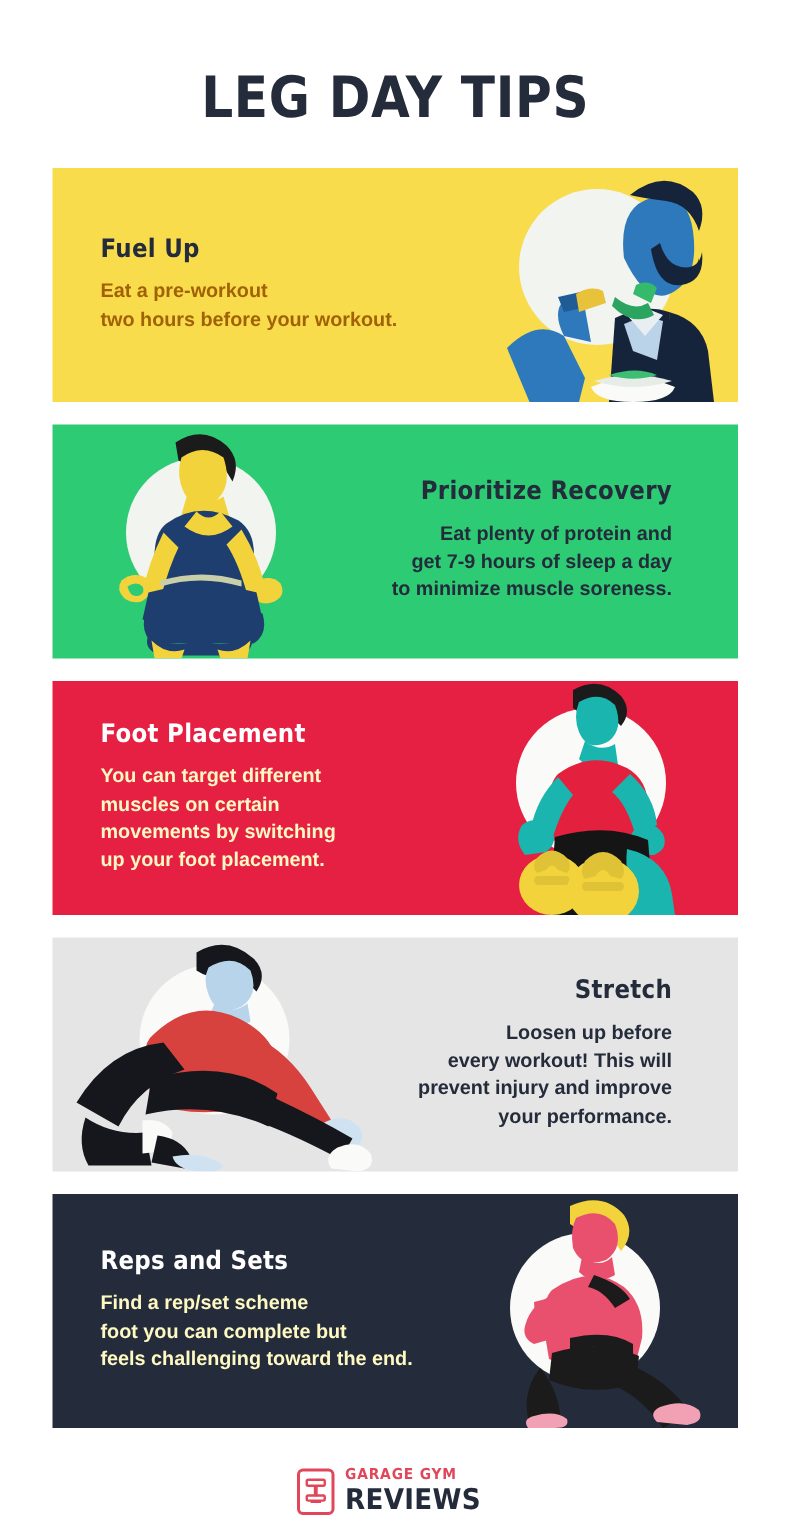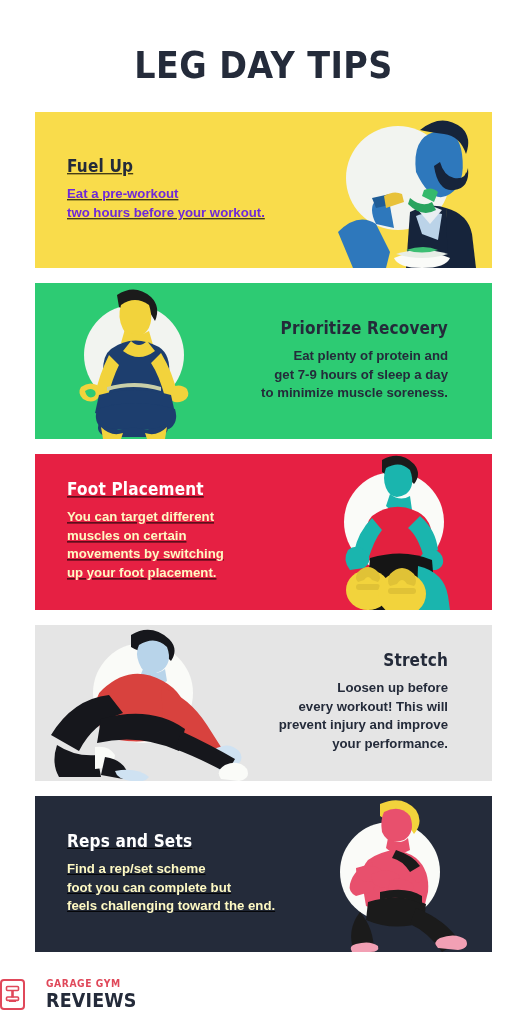--- a/index.html
+++ b/index.html
@@ -33,21 +33,21 @@
     margin:0 auto 15px auto;
     overflow:hidden;
   }
   .panel .txt {
     position:absolute;
     top:50%;
     transform:translateY(-50%);
     width:250px;
     z-index:3;
   }
-  .panel.left  .txt { left:32px;  text-align:left;text-decoration:underline; }
+  .panel.left  .txt { left:32px;  text-align:left; }
   .panel.right .txt { right:44px; text-align:right; }
 
   .ttl {
     font-family:"DejaVu Sans", sans-serif;
     font-weight:bold;
     font-size:17px;
     letter-spacing:0.2px;
     transform:scaleX(0.9);
     transform-origin:left center;
     margin-bottom:9px;
@@ -60,21 +60,21 @@
   
   .art { position:absolute; top:0; height:156px; width:190px; z-index:1; }
   .art.r { right:4px; }
   .art.l { left:4px; }
   .art svg { display:block; width:100%; height:100%; }
 
   
   .footer {
     position:absolute;
     left:0; right:0; bottom:14px;
-    display:flex; align-items:center; justify-content:flex-start; gap:21px;
+    display:flex; align-items:center; justify-content:center; gap:7px;
   }
   .logo-mark {
     width:25px; height:31px;
     border:2.4px solid #E0485A;
     border-radius:4px;
     display:flex; align-items:center; justify-content:center;
   }
   .logo-words { display:flex; flex-direction:column; line-height:1; }
   .logo-top {
     font-family:"DejaVu Sans", sans-serif;
@@ -121,21 +121,21 @@
         <path d="M120 98 l12 14 12 -14 -10 -4 Z" fill="#E9EEF2"></path>
         <path d="M112 86 q12 10 22 4 l4 8 q-14 8 -28 -6 Z" fill="#2AA45F"></path>
         <path d="M126 78 q8 -4 14 2 l-4 10 -12 -6 Z" fill="#35B96B"></path>
         <path d="M96 146 q28 -12 56 0 q-4 10 -28 10 q-24 0 -28 -10 Z" fill="#FAFBF8"></path>
         <path d="M98 142 q26 -8 52 0 q-26 8 -52 0 Z" fill="#E7EDE6"></path>
         <path d="M108 138 q18 -6 32 0 q-16 5 -32 0 Z" fill="#3DBE73"></path>
       </svg>
     </div>
     <div class="txt">
       <div class="ttl" style="color:#242B3A">Fuel Up</div>
-      <div class="body" style="color:#6d28d9">
+      <div class="body" style="color:#a16207">
         <div>Eat a pre-workout</div>
         <div>two hours before your workout.</div>
       </div>
     </div>
   </div>
 
   <div class="panel right" style="background:#2DCB73">
     <div class="art l">
       <svg viewBox="0 0 190 156">
         <circle cx="95" cy="72" r="50" fill="#F2F4F0"></circle>

